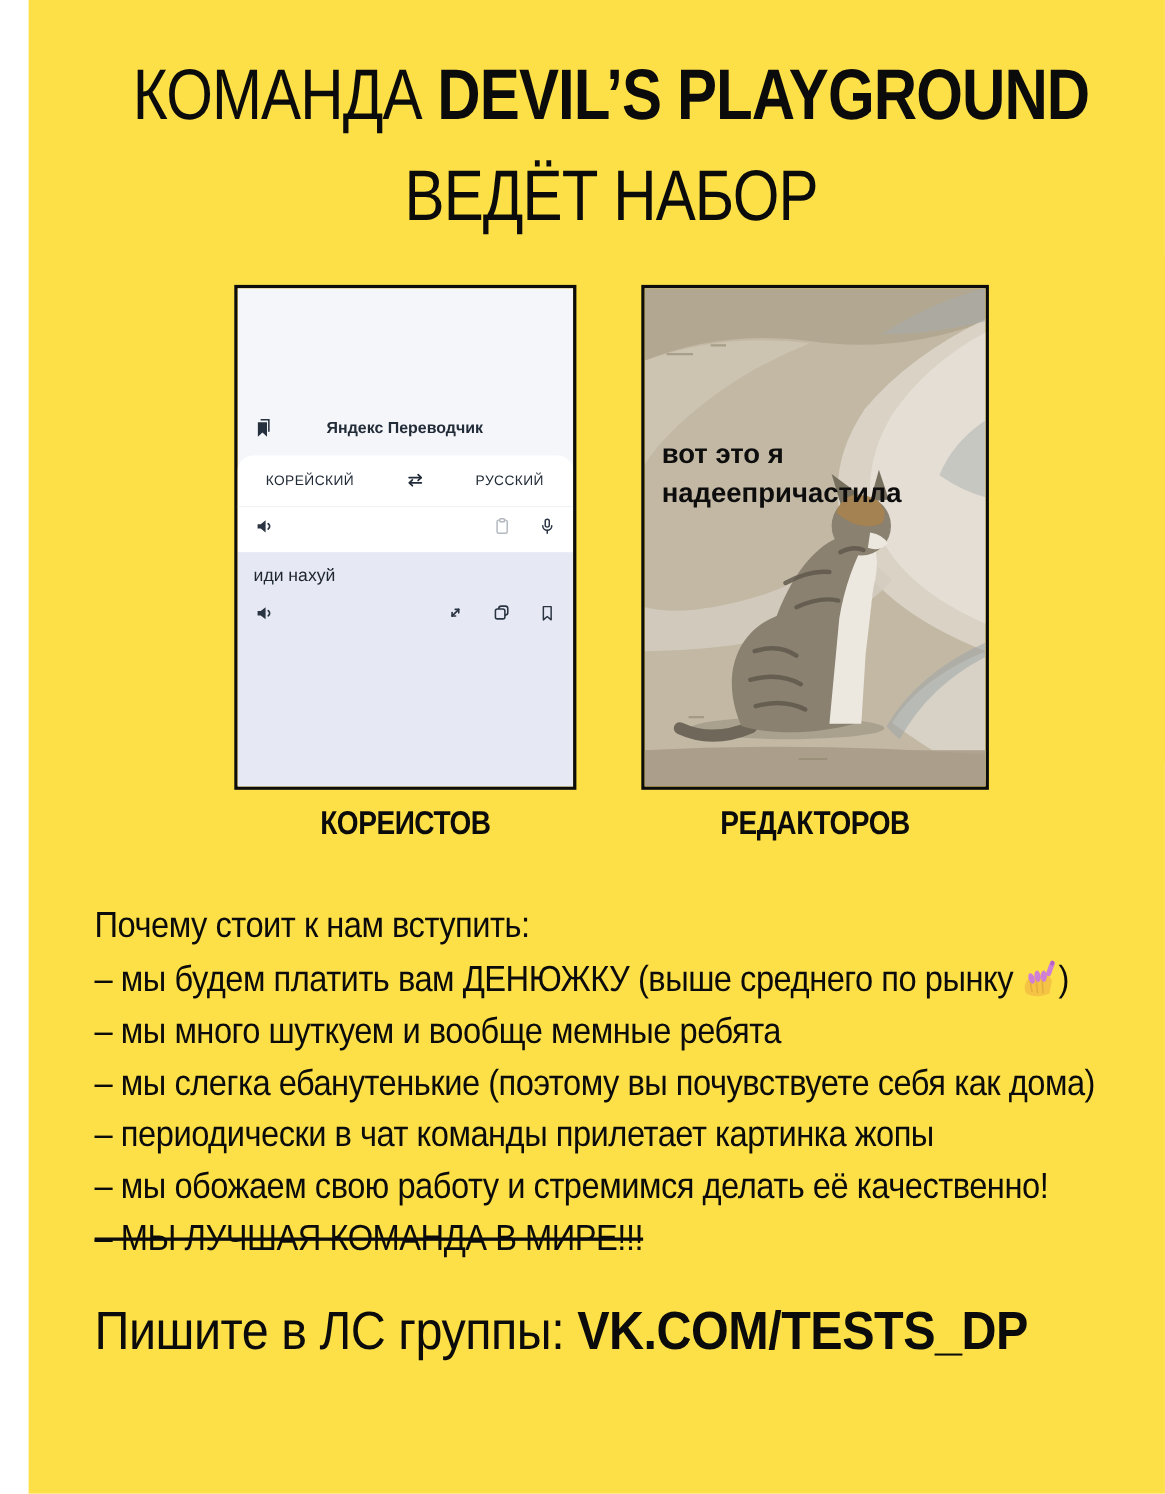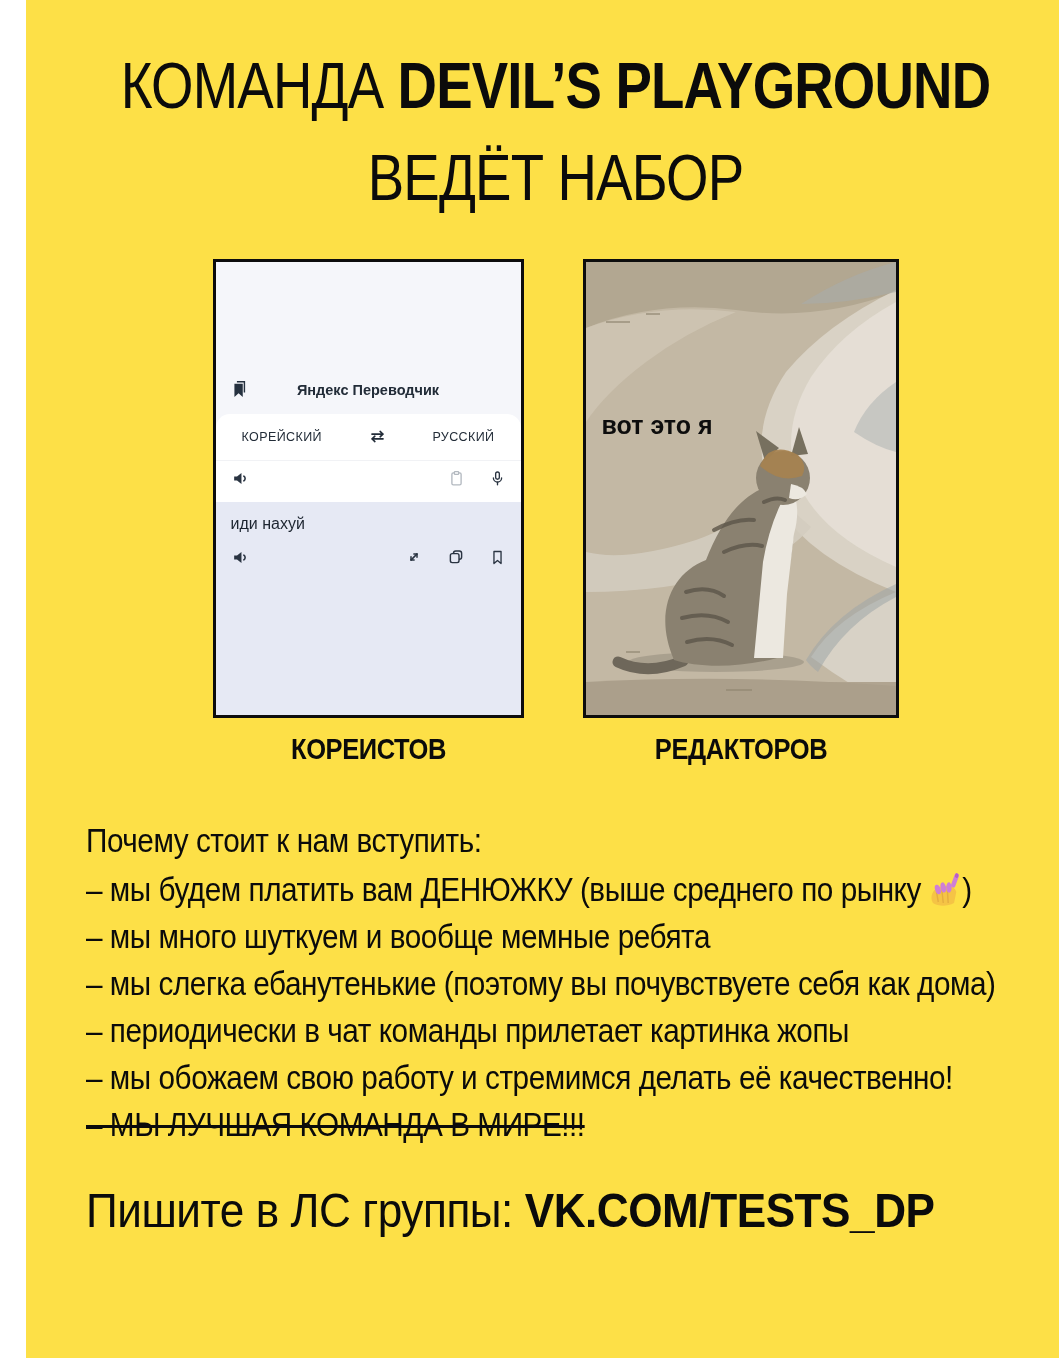--- a/index.html
+++ b/index.html
@@ -30,21 +30,21 @@
   .yt-source{padding:11px 15px 2px;display:flex;justify-content:space-between;align-items:flex-start;}
   .yt-source-text{font-size:16px;color:#1d2530;line-height:1.3;font-family:"DejaVu Sans","Liberation Sans",sans-serif;}
   .yt-iconrow{display:flex;align-items:center;padding:8px 15px 14px;}
   .yt-iconrow .grp{margin-left:auto;display:flex;align-items:center;gap:24px;}
   .yt-result{background:#e6e9f4;flex:1;padding:13px 15px 0;}
   .yt-result-text{font-size:16px;color:#1d2530;margin-bottom:15px;}
   .icon{display:inline-flex;line-height:0;}
   .icon svg{display:block;}
 
   
-  .cat-caption{position:absolute;left:16px;top:146px;font-weight:700;font-size:25px;line-height:1.4;color:#0d0d0d;font-family:"Liberation Sans",sans-serif;}
+  .cat-caption{position:absolute;left:16px;top:134px;font-weight:700;font-size:25px;line-height:1.4;color:#0d0d0d;font-family:"Liberation Sans",sans-serif;}
 
   
   .reasons{margin:52px 0 0 60px;font-size:33px;}
   .cond{display:inline-block;transform:scaleX(0.9);transform-origin:0 50%;white-space:nowrap;letter-spacing:-0.5px;}
   .reasons-heading{font-weight:400;line-height:46px;}
   .reasons-list{list-style:none;margin:2px 0 0;padding:0;}
   .reasons-list li{line-height:47px;height:47px;}
   .struck .cond{text-decoration:line-through;text-decoration-thickness:3px;}
   .emoji{display:inline-block;vertical-align:-7px;margin:0 2px 0 8px;line-height:0;}
 
@@ -188,20 +188,21 @@
             <path d="M100 330 Q122 323 138 334"></path>
             <path d="M96 356 Q122 349 142 360"></path>
             <path d="M101 380 Q126 373 146 383"></path>
             <path d="M128 268 Q150 256 168 258"></path>
             <path d="M138 290 Q160 280 176 284"></path>
             <path d="M178 240 Q190 234 199 238"></path>
           </g>
         </svg>
         <div class="cat-caption">
           <div>вот это я</div>
+          <div>надеепричастила</div>
         </div>
       </div>
       <span class="fig-label">РЕДАКТОРОВ</span>
     </div>
   </div>
 
   <div class="reasons">
     <div class="reasons-heading"><span class="cond">Почему стоит к нам вступить:</span></div>
     <ul class="reasons-list">
       <li>

